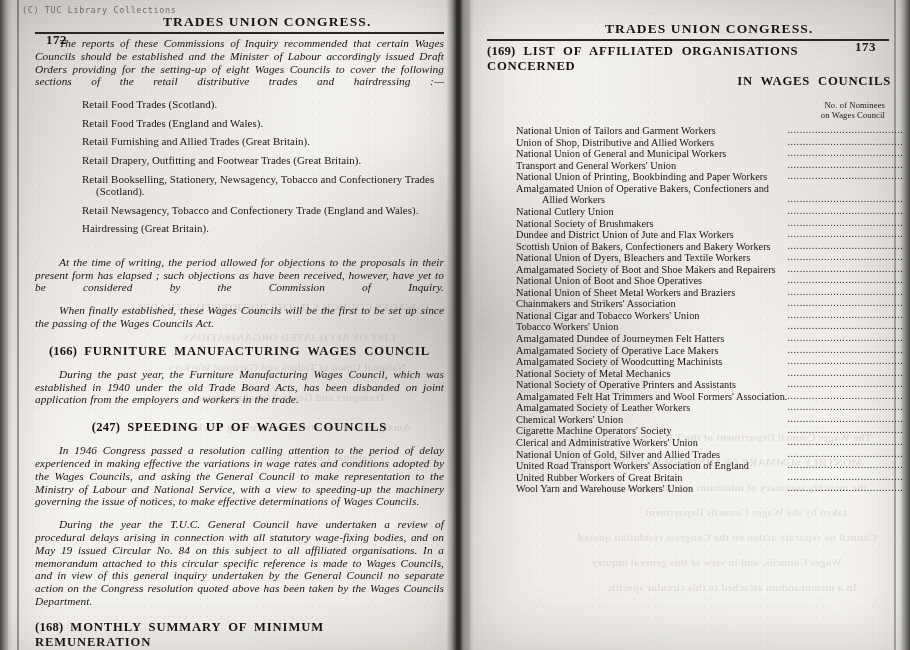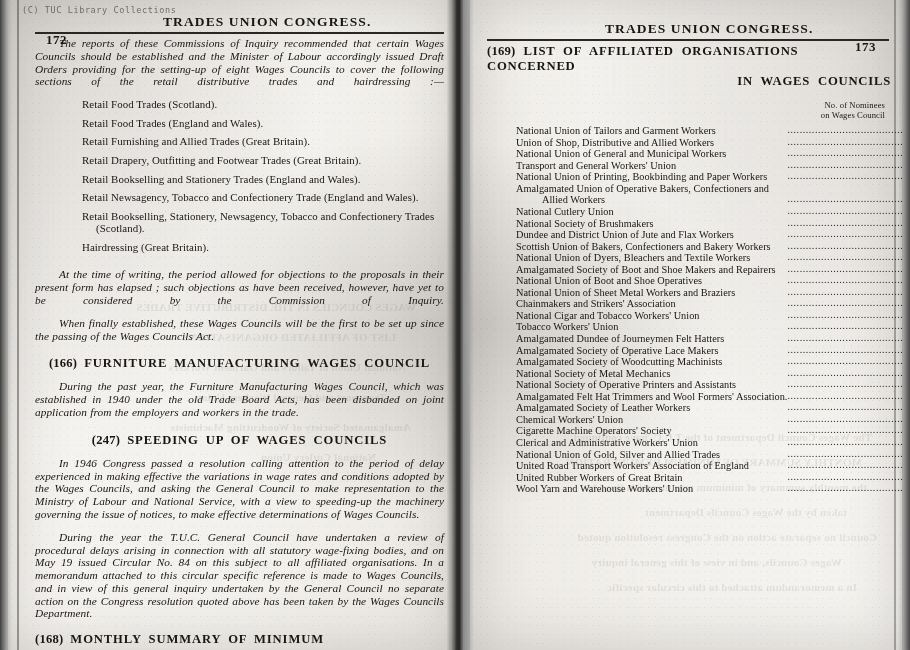--- a/index.html
+++ b/index.html
@@ -170,37 +170,34 @@
         <li>
           <span>Retail Food Trades (England and Wales).</span>
         </li>
         <li>
           <span>Retail Furnishing and Allied Trades (Great Britain).</span>
         </li>
         <li>
           <span>Retail Drapery, Outfitting and Footwear Trades (Great Britain).</span>
         </li>
         <li>
-          <span>Retail Bookselling and Stationery Trades (England and Wales).</span>
-        </li>
-        <li>
-          <span>Retail Newsagency, Tobacco and Confectionery Trade (England and Wales).</span>
-        </li>
-        <li>
           <span>Retail Bookselling, Stationery, Newsagency, Tobacco and Confectionery Trades</span>
           <span class="cont">(Scotland).</span>
         </li>
         <li>
+          <span>Retail Newsagency, Tobacco and Confectionery Trade (England and Wales).</span>
+        </li>
+        <li>
           <span>Hairdressing (Great Britain).</span>
         </li>
       </ul>
 
       <div style="height:9px;"></div>
 
-      <p class="body" style="">At the time of writing, the period allowed for objections to the proposals in their present form has elapsed ; such objections as have been received, however, have yet to be considered by the Commission of Inquiry.</p>
+      <p class="body" style="margin-top:6px;">At the time of writing, the period allowed for objections to the proposals in their present form has elapsed ; such objections as have been received, however, have yet to be considered by the Commission of Inquiry.</p>
 
       <p class="body last" style="margin-top:9px;">When finally established, these Wages Councils will be the first to be set up since the passing of the Wages Councils Act.</p>
 
       <h2 class="sect">
         <span class="num">(166)</span>
         <span>FURNITURE MANUFACTURING WAGES COUNCIL</span>
       </h2>
 
       <p class="body last">During the past year, the Furniture Manufacturing Wages Council, which was established in 1940 under the old Trade Board Acts, has been disbanded on joint application from the employers and workers in the trade.</p>
 

